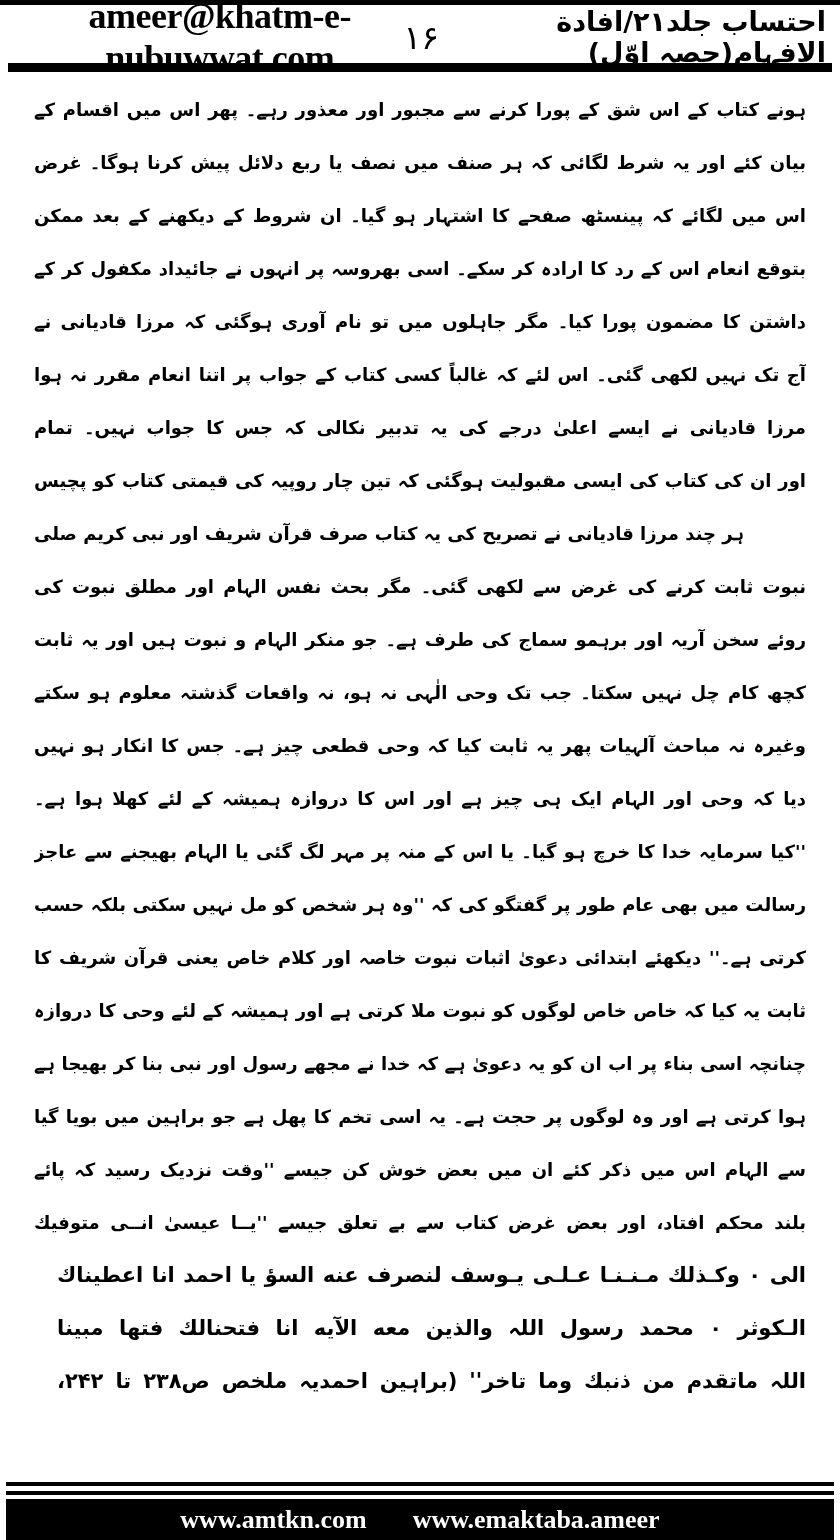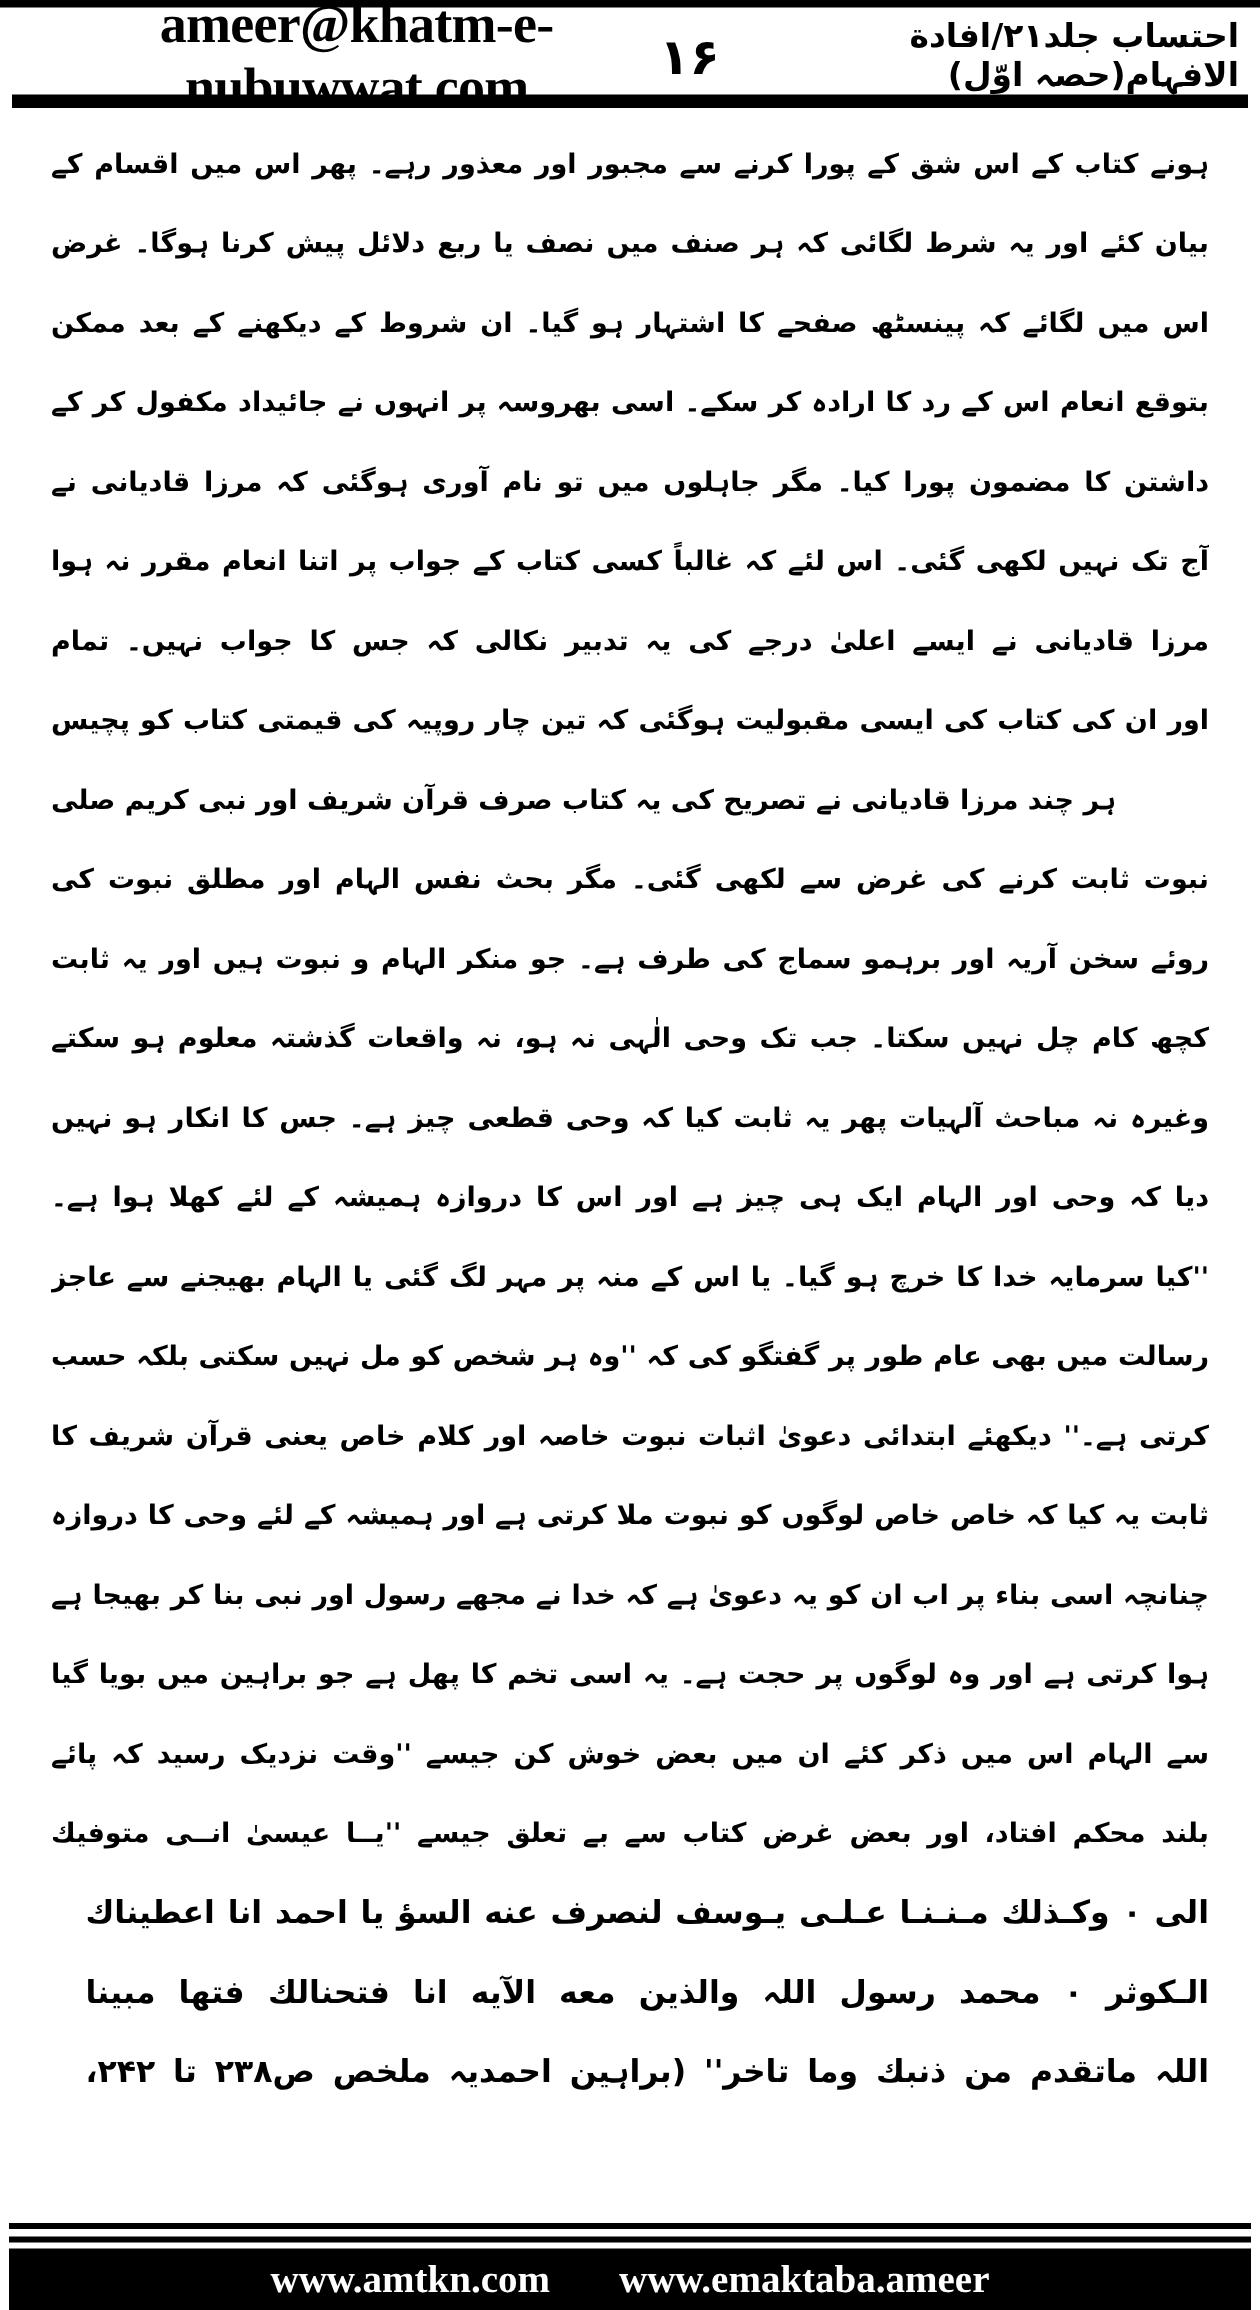--- a/index.html
+++ b/index.html
@@ -17,25 +17,25 @@
     display:flex; align-items:center; justify-content:space-between;
     padding:12px 14px 4px 36px;
     height:56px;
   }
   .email {
     font-family:"Liberation Serif", serif;
     font-weight:bold; font-size:36px; letter-spacing:-0.5px;text-align:center;
   }
   .pagenum {
     font-family:"DejaVu Sans", sans-serif;
-    font-weight:bold; font-size:33px;
+    font-weight:normal; font-size:33px;
   }
   .title {
     font-family:"DejaVu Sans", sans-serif;
-    font-weight:bold; font-size:22px;
+    font-weight:bold; font-size:27px;
     direction:rtl;
   }
   .header-rule { height:9px; background:#000; margin:2px 8px 0; }
   .body-text {
     direction:rtl;
     padding:11px 34px 0;
   }
   .line {
     height:53px; line-height:53px;
     font-family:"DejaVu Sans", sans-serif;

